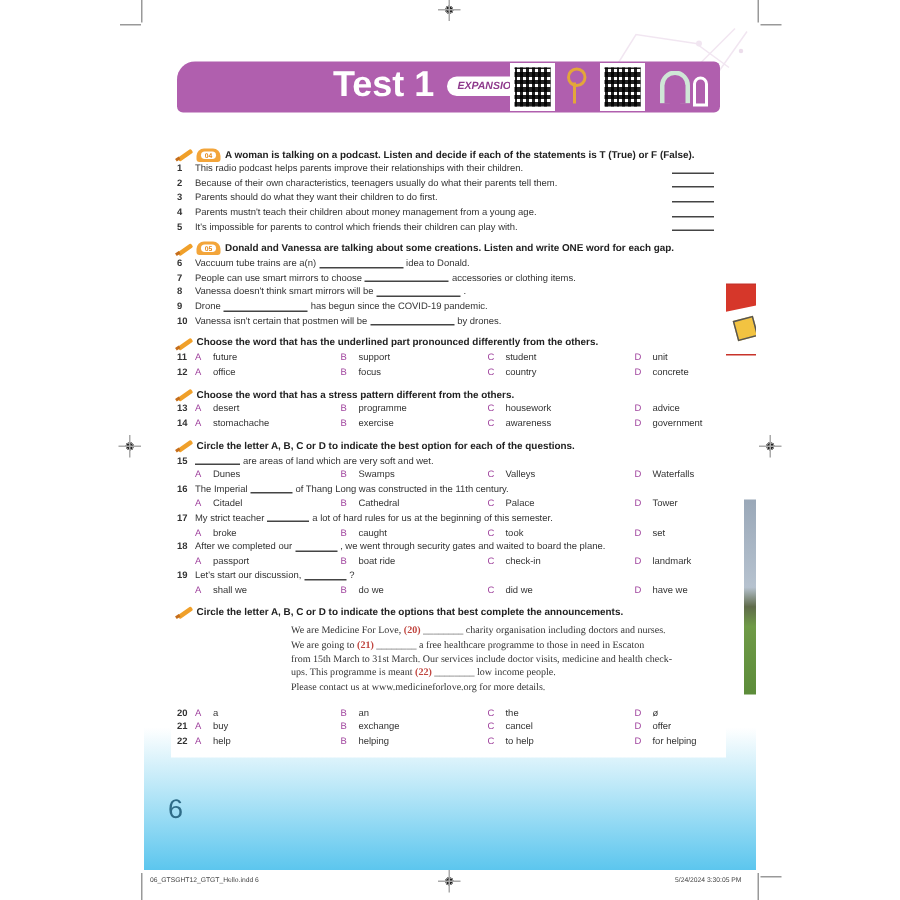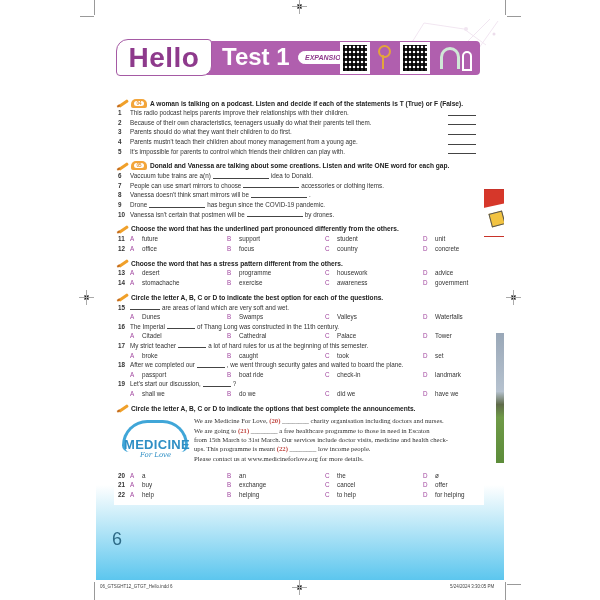--- a/index.html
+++ b/index.html
@@ -73,23 +73,20 @@
 <div class="page">
   <svg class="deco" viewBox="0 0 110 40">
     <path d="M10 40 L30 8 L70 14 L92 30 M60 40 L96 4 M80 40 L104 6" stroke="#d9b8d8" stroke-width="1" fill="none"></path>
     <circle cx="72" cy="14" r="2" fill="#d9b8d8"></circle>
       <circle cx="100" cy="19" r="1.5" fill="#c9a0c8"></circle>
   </svg>
   <div class="page-bottom"></div>
   <div class="photo-strip"></div>
 
   <div class="header">
-    <div class="hello-tab">
-      <span class="hello">Hello</span>
-    </div>
     <span class="test-title">Test 1</span>
     <span class="expansion">EXPANSION</span>
     <div class="qr" style="left:222px">
         <div class="qr-inner"></div>
       </div>
     <div class="key"></div>
     <div class="qr" style="left:282px">
         <div class="qr-inner"></div>
       </div>
     <div class="headphones"></div>
@@ -387,25 +384,20 @@
           <span class="opt-l">D</span>
           <span>have we</span>
         </span>
     </div>
 
     <div class="section-head">
       <span class="pencil"></span>
       <span>Circle the letter A, B, C or D to indicate the options that best complete the announcements.</span>
     </div>
     <div class="ad">
-      <div class="logo">
-        <div class="cloud"></div>
-        <span class="logo-text">MEDICINE</span>
-        <span class="logo-sub">For Love</span>
-      </div>
       <div class="ad-text">
         <div><span>We are Medicine For Love, </span><span class="ad-num">(20)</span><span> ________ charity organisation including doctors and nurses.</span></div>
         <div><span>We are going to </span><span class="ad-num">(21)</span><span> ________ a free healthcare programme to those in need in Escaton</span></div>
         <div><span>from 15th March to 31st March. Our services include doctor visits, medicine and health check-</span></div>
         <div><span>ups. This programme is meant </span><span class="ad-num">(22)</span><span> ________ low income people.</span></div>
         <div><span>Please contact us at www.medicineforlove.org for more details.</span></div>
       </div>
     </div>
     <div class="opts">
       <span class="num">20</span>

